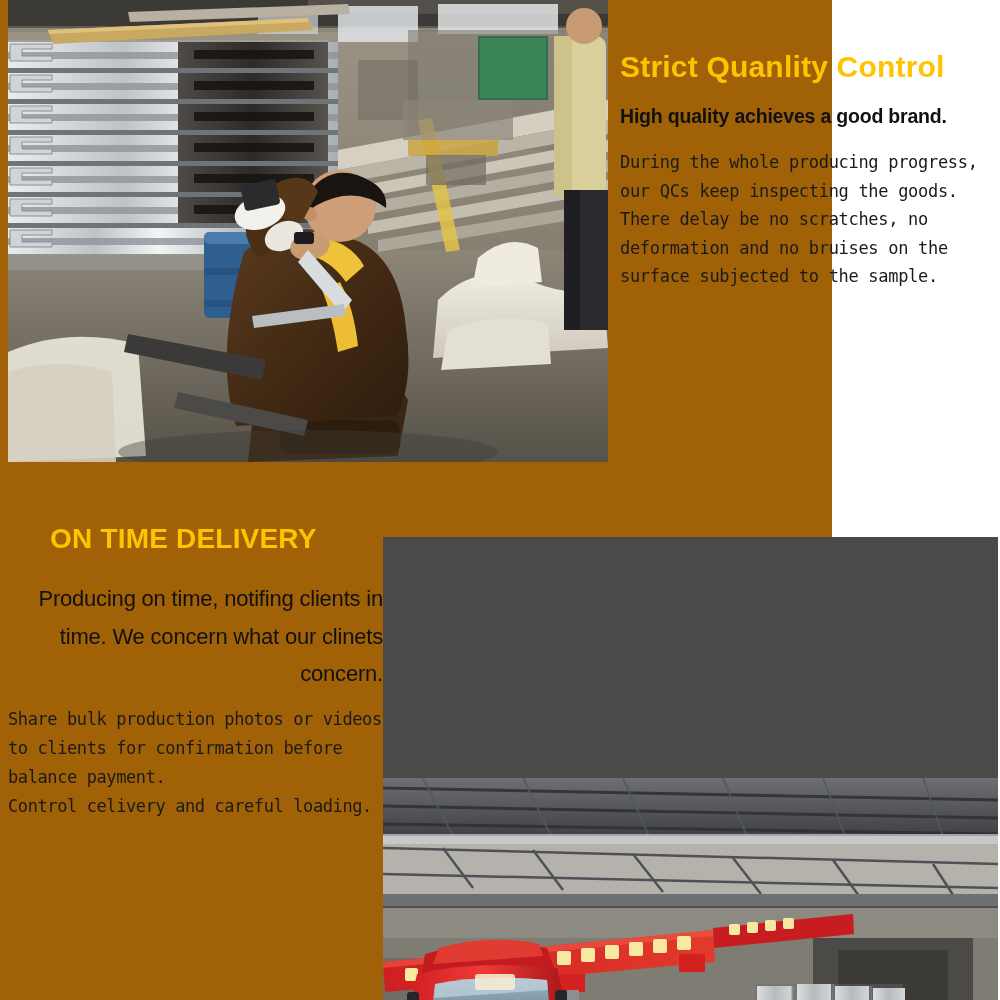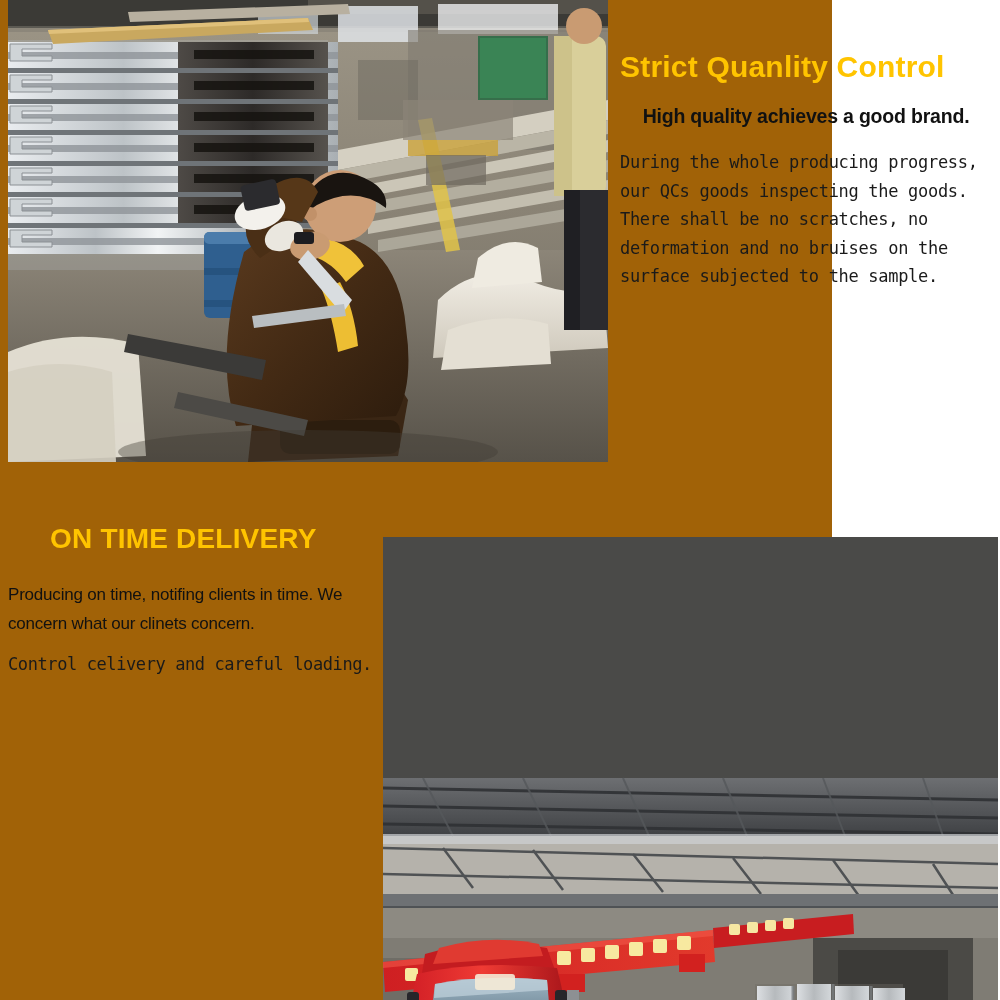--- a/index.html
+++ b/index.html
@@ -47,21 +47,20 @@
     line-height: 1.1;
   }
   .sec1 .heading-yellow { margin-top: 50px; }
 
   .subhead {
     font-weight: bold;
     color: #111;
     font-size: 19.5px;
     margin-top: 22px;
     letter-spacing: -0.2px;
-    text-align: center;
   }
 
   .mono {
     font-family: "DejaVu Sans Mono", monospace;
     font-size: 17px;
     line-height: 1.68;
     color: #1a1a1a;
     letter-spacing: -0.3px;
   }
   .qc-p1 { margin-top: 20px; }
@@ -79,25 +78,26 @@
     left: 8px; top: 20px;
     width: 375px;
   }
   .otd-text .heading-yellow {
     font-size: 28px;
     margin-left: 42px;
   }
 
   .otd-sans {
     font-family: "Liberation Sans", sans-serif;
-    font-size: 17px;
+    font-size: 22px;
     line-height: 1.72;
     color: #111;
     margin-top: 25px;
     letter-spacing: -0.2px;
+    text-align: right;
   }
 
   .otd-mono {
     font-family: "DejaVu Sans Mono", monospace;
     font-size: 17px;
     line-height: 1.7;
     color: #1a1a1a;
     letter-spacing: -0.4px;
     margin-top: 12px;
   }
@@ -318,29 +318,31 @@
         <polygon points="120,334 258,360 254,380 116,352" fill="#3b3a38"></polygon>
         <polygon points="170,392 300,420 296,436 166,408" fill="#4c4a46"></polygon>
 
         <ellipse cx="300" cy="452" rx="190" ry="22" fill="#403c35" opacity="0.4"></ellipse>
       </svg>
     </div>
 
     <div class="qc-text">
       <div class="heading-yellow">Strict Quanlity Control</div>
       <div class="subhead">High quality achieves a good brand.</div>
-      <div class="mono qc-p2">During the whole producing progress, our QCs goods inspecting the goods. There shall be no scratches, no deformation and no bruises on the surface subjected to the sample.</div>
+      <div class="mono qc-p2">During the whole producing progress, our QCs keep inspecting the goods. There delay be no scratches, no deformation and no bruises on the surface subjected to the sample.</div>
     </div>
   </div>
 
   <div class="sec2">
 
     <div class="otd-text">
       <div class="heading-yellow">ON TIME DELIVERY</div>
       <div class="otd-sans">Producing on time, notifing clients in time. We concern what our clinets concern.</div>
+      <div class="otd-mono">Share bulk production photos or videos to clients for confirmation before balance
+payment.</div>
       <div class="otd-mono">Control celivery and careful loading.</div>
     </div>
 
     <div class="photo-truck">
       <svg width="615" height="952" viewBox="0 0 615 470" aria-hidden="true">
         <defs>
           <linearGradient id="roofG" x1="0" y1="0" x2="0" y2="1">
             <stop offset="0" stop-color="#6d6f72"></stop>
             <stop offset="1" stop-color="#3f4144"></stop>
           </linearGradient>

